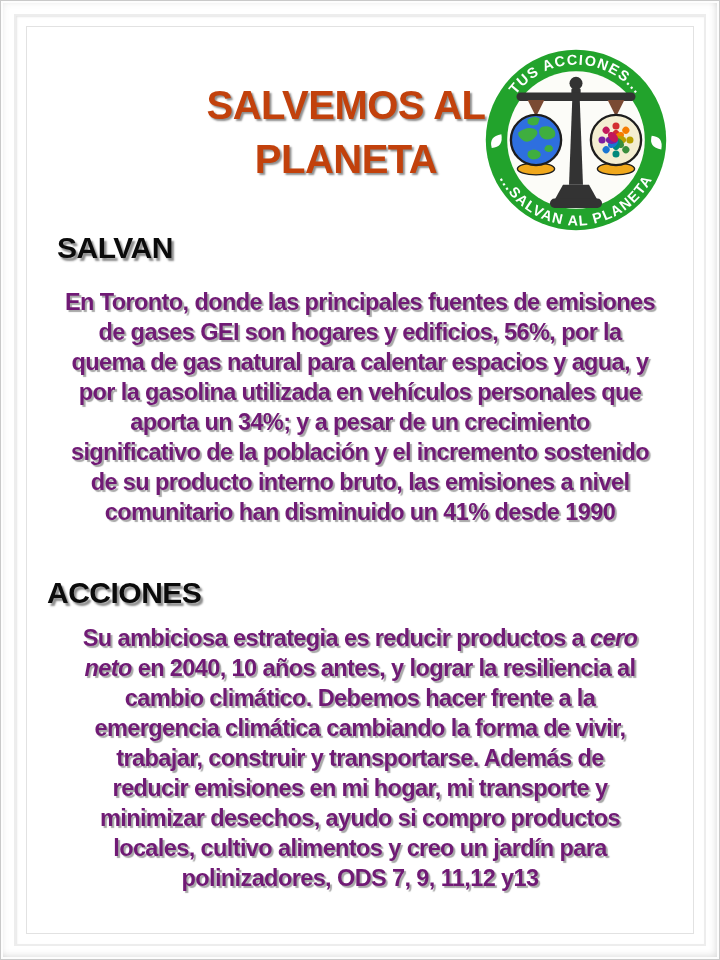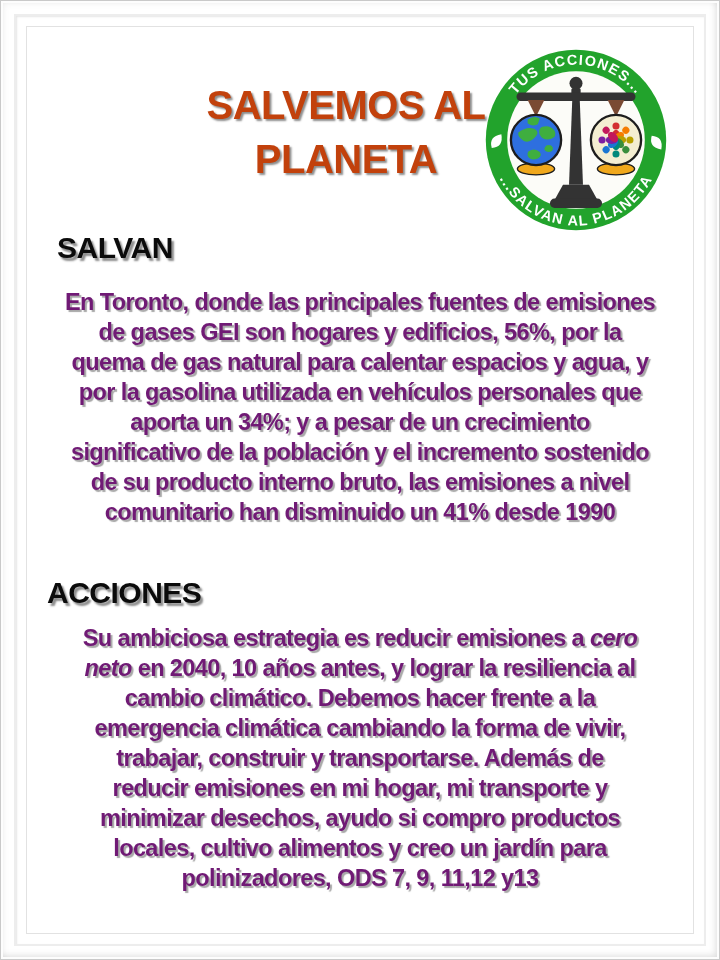--- a/index.html
+++ b/index.html
@@ -188,21 +188,21 @@
 de gases GEI son hogares y edificios, 56%, por la
 quema de gas natural para calentar espacios y agua, y
 por la gasolina utilizada en vehículos personales que
 aporta un 34%; y a pesar de un crecimiento
 significativo de la población y el incremento sostenido
 de su producto interno bruto, las emisiones a nivel
 comunitario han disminuido un 41% desde 1990</div>
 
   <div class="heading heading-acciones">ACCIONES</div>
 
-  <div class="para para-acciones"><span>Su ambiciosa estrategia es reducir emisiones a </span><em>cero
+  <div class="para para-acciones"><span>Su ambiciosa estrategia es reducir productos a </span><em>cero
 neto</em><span> en 2040, 10 años antes, y lograr la resiliencia al
 cambio climático. Debemos hacer frente a la
 emergencia climática cambiando la forma de vivir,
 trabajar, construir y transportarse. Además de
 reducir emisiones en mi hogar, mi transporte y
 minimizar desechos, ayudo si compro productos
 locales, cultivo alimentos y creo un jardín para
 polinizadores, ODS 7, 9, 11,12 y13</span></div>
 
 

